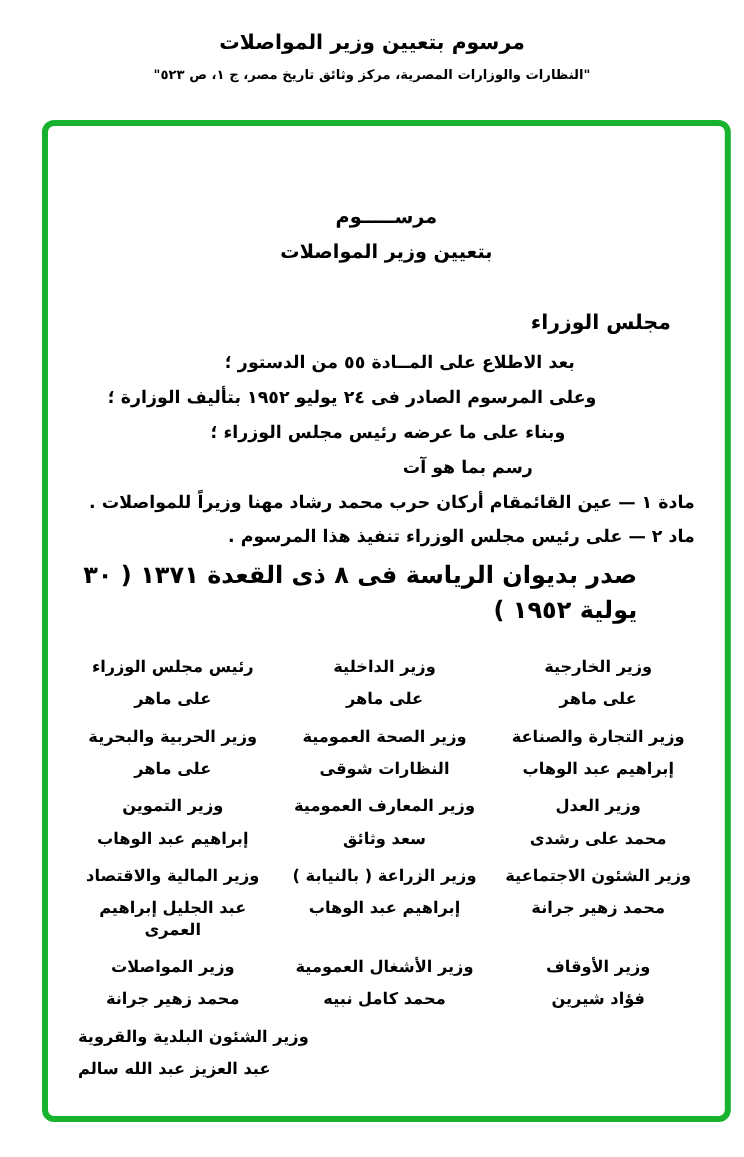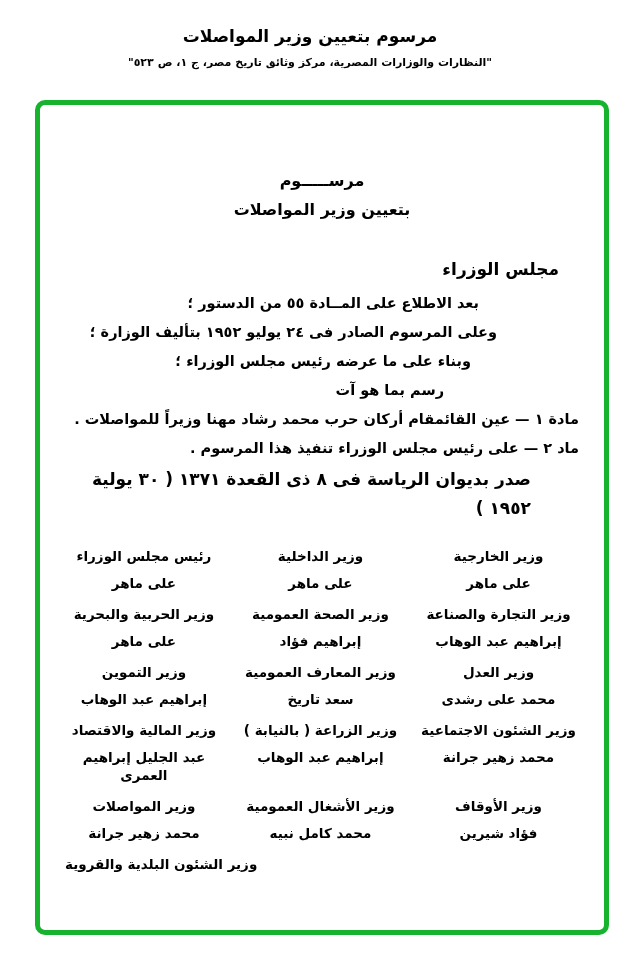--- a/index.html
+++ b/index.html
@@ -23,21 +23,21 @@
   .decree-word{text-align:center;font-size:16px;}
   .decree-sub{text-align:center;font-size:16px;margin-top:10px;}
   .issuer{text-align:right;font-size:17px;margin-top:40px;padding-right:20px;}
   .preamble{margin-top:10px;}
   .p-line{font-size:14.5px;line-height:29px;text-align:right;}
   .p-0{padding-right:100px;}
   .p-1{padding-right:82px;}
   .p-2{padding-right:108px;}
   .enact{font-size:14.5px;line-height:29px;text-align:right;padding-right:135px;}
   .article{font-size:14.5px;line-height:29px;text-align:right;}
-  .issued{font-size:17px;line-height:29px;text-align:right;padding-right:48px;margin-top:2px;}
+  .issued{font-size:20px;line-height:29px;text-align:right;padding-right:48px;margin-top:2px;}
   .sign-grid{
     margin-top:24px;display:grid;direction:rtl;
     grid-template-columns:1.02fr 1.16fr 1fr;
     row-gap:13px;column-gap:6px;
   }
   .cell{text-align:center;}
   .s-title{font-size:13.5px;line-height:18px;}
   .s-name{font-size:13.5px;line-height:18px;margin-top:9px;}
   .sign-footer{margin-top:13px;text-align:left;}
 </style>
@@ -75,33 +75,33 @@
     <div class="cell">
       <div class="s-title">رئيس مجلس الوزراء</div>
       <div class="s-name">على ماهر</div>
     </div>
     <div class="cell">
       <div class="s-title">وزير التجارة والصناعة</div>
       <div class="s-name">إبراهيم عبد الوهاب</div>
     </div>
     <div class="cell">
       <div class="s-title">وزير الصحة العمومية</div>
-      <div class="s-name">إبراهيم فؤاد</div>
+      <div class="s-name">النظارات شوقى</div>
     </div>
     <div class="cell">
       <div class="s-title">وزير الحربية والبحرية</div>
       <div class="s-name">على ماهر</div>
     </div>
     <div class="cell">
       <div class="s-title">وزير العدل</div>
       <div class="s-name">محمد على رشدى</div>
     </div>
     <div class="cell">
       <div class="s-title">وزير المعارف العمومية</div>
-      <div class="s-name">سعد تاريخ</div>
+      <div class="s-name">سعد وثائق</div>
     </div>
     <div class="cell">
       <div class="s-title">وزير التموين</div>
       <div class="s-name">إبراهيم عبد الوهاب</div>
     </div>
     <div class="cell">
       <div class="s-title">وزير الشئون الاجتماعية</div>
       <div class="s-name">محمد زهير جرانة</div>
     </div>
     <div class="cell">
@@ -121,14 +121,15 @@
       <div class="s-name">محمد كامل نبيه</div>
     </div>
     <div class="cell">
       <div class="s-title">وزير المواصلات</div>
       <div class="s-name">محمد زهير جرانة</div>
     </div>
   </div>
 
   <div class="cell sign-footer">
     <div class="s-title">وزير الشئون البلدية والقروية</div>
+    <div class="s-name">عبد العزيز عبد الله سالم</div>
   </div>
 </div>
 
 </body></html>

